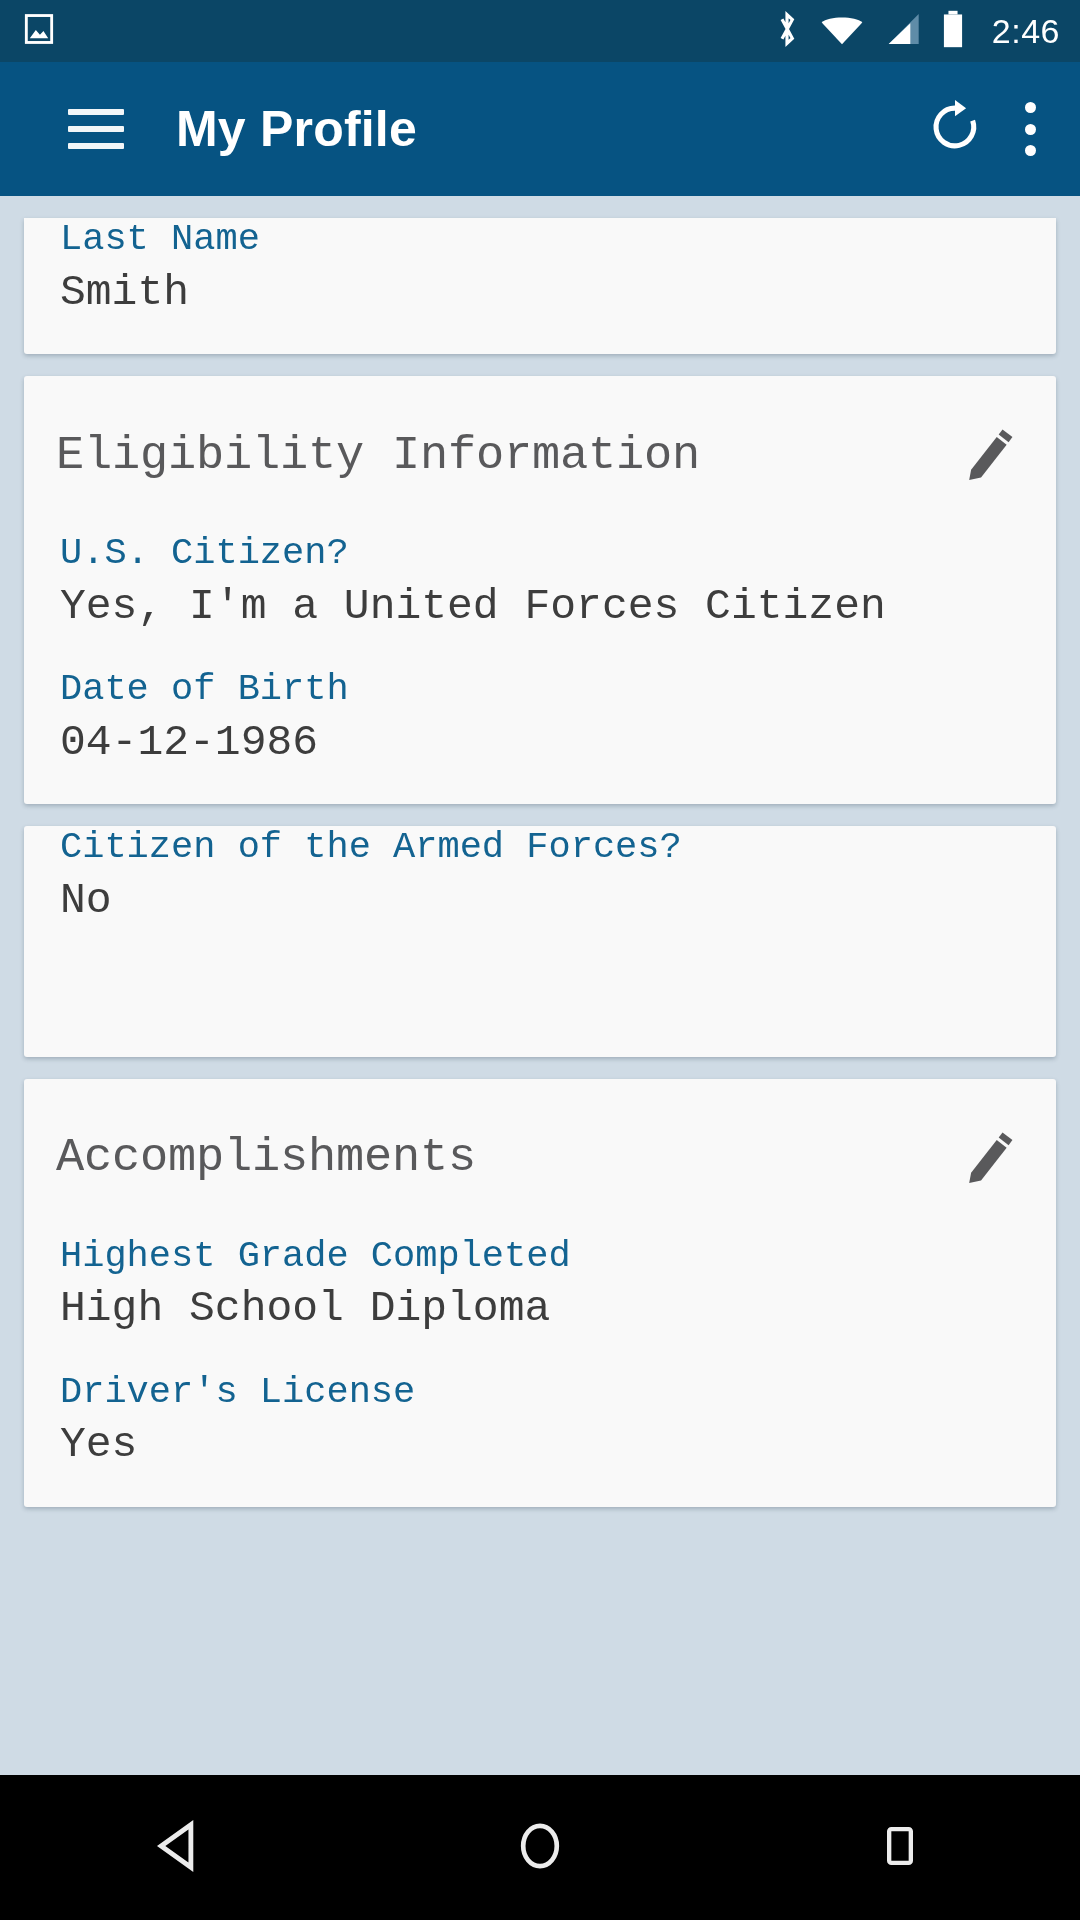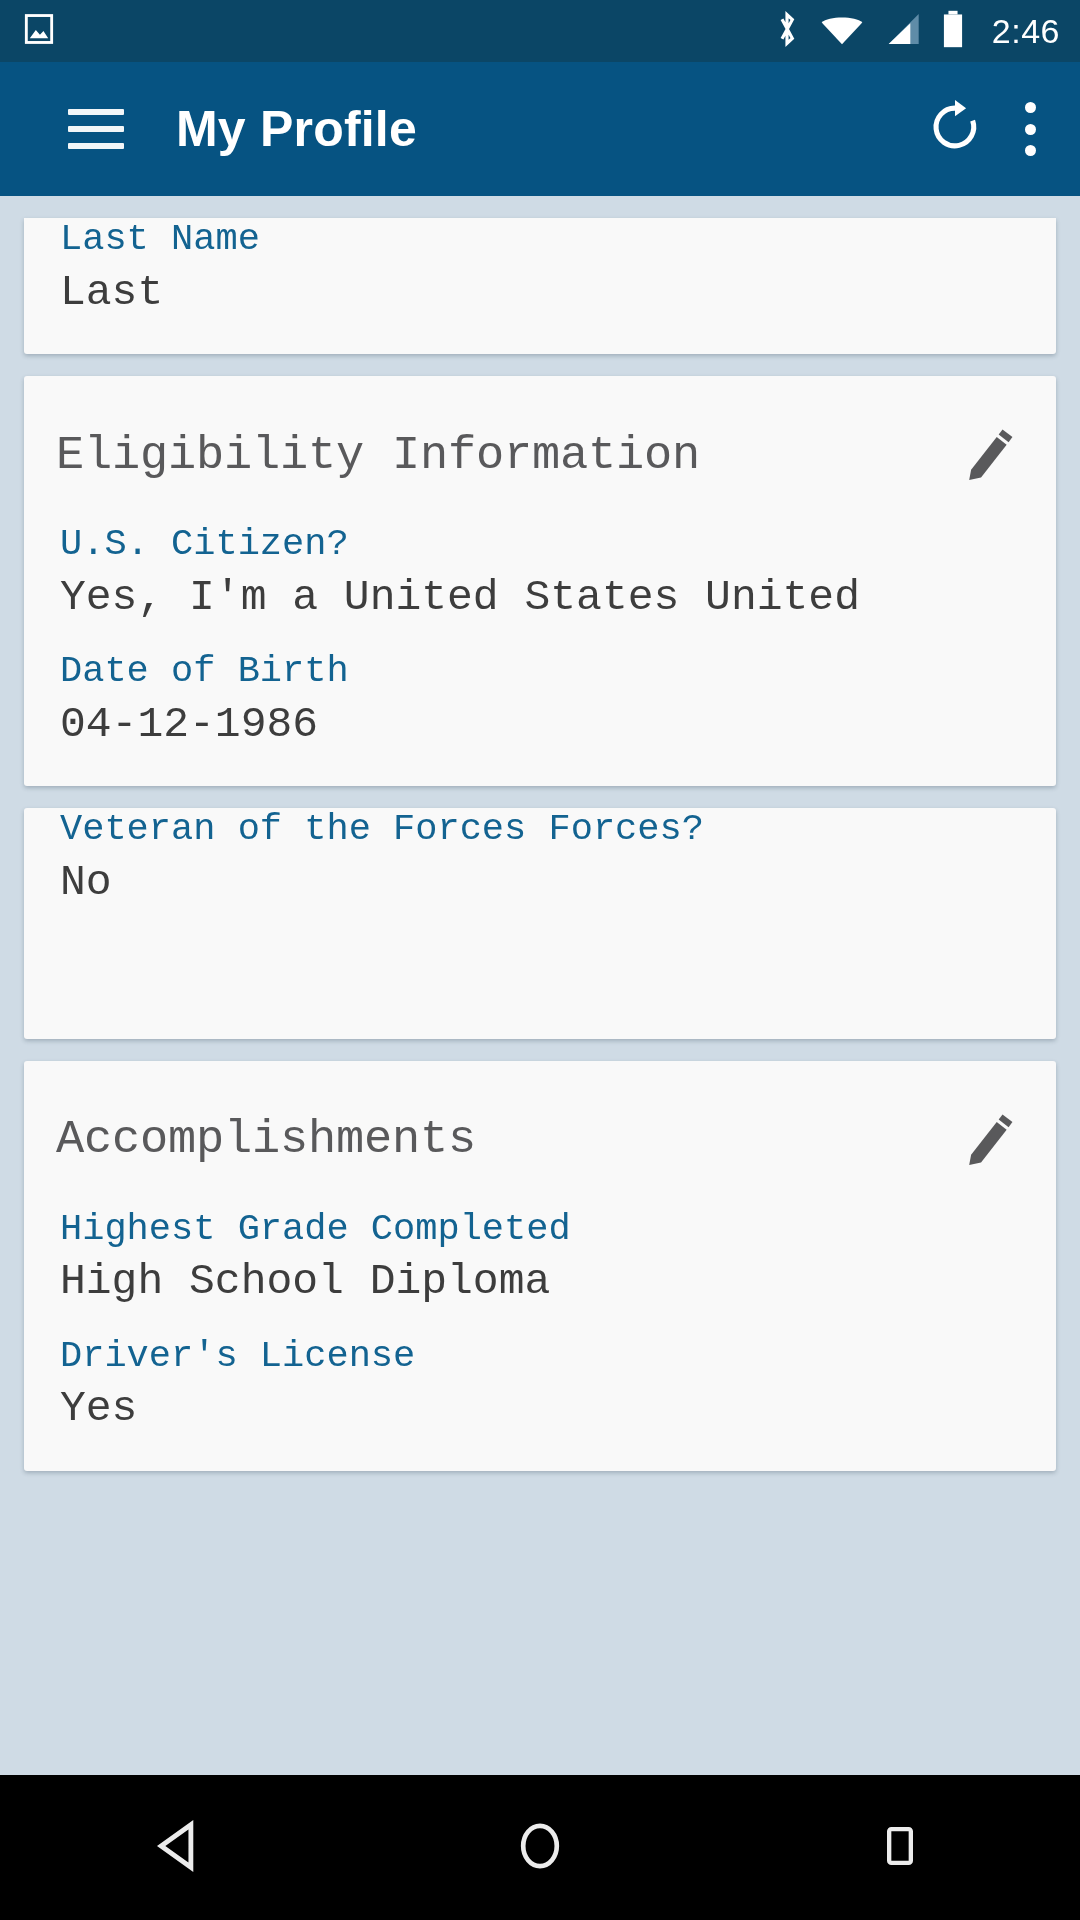--- a/index.html
+++ b/index.html
@@ -54,21 +54,21 @@
 
   .card-header {
     display:flex; align-items:center; justify-content:space-between;
     padding:48px 36px 10px 32px;
   }
   .card-title {
     font-size:47px; color:#59595b; font-weight:400; letter-spacing:-.2px;
   }
   .edit-btn { width:62px; height:62px; display:flex; align-items:center; justify-content:center; cursor:pointer; }
 
-  .field { padding:0 36px; margin-top:27px; }
+  .field { padding:0 36px; margin-top:36px; }
   .field:first-of-type { margin-top:20px; }
   .field-label {
     font-size:37px; color:#136391; line-height:1.15; font-weight:400;
   }
   .field-value {
     font-size:43px; color:#3d3d3d; line-height:1.2; font-weight:400; margin-top:6px;
   }
   .card-pad { height:26px; }
   .card-pad.tall { height:120px; }
 
@@ -140,49 +140,49 @@
           <i></i>
       </span>
     </div>
   </div>
 
   <div class="content">
 
     <div class="card first">
       <div class="field" style="margin-top:22px;">
         <div class="field-label">Last Name</div>
-        <div class="field-value">Last</div>
+        <div class="field-value">Smith</div>
       </div>
       <div class="card-pad"></div>
     </div>
 
     <div class="card">
       <div class="card-header">
         <div class="card-title">Eligibility Information</div>
         <div class="edit-btn">
           <svg width="58" height="58" viewBox="0 0 24 24">
             <path d="M4.6 18.1 L15.2 4.6 L19.3 7.8 L8.7 21.3 L3.8 22.3 Z" fill="#59595b"></path>
             <path d="M16.0 3.5 L17.6 1.4 L21.7 4.6 L20.1 6.7 Z" fill="#59595b"></path>
           </svg>
         </div>
       </div>
       <div class="field">
         <div class="field-label">U.S. Citizen?</div>
-        <div class="field-value">Yes, I'm a United States United</div>
+        <div class="field-value">Yes, I'm a United Forces Citizen</div>
       </div>
       <div class="field">
         <div class="field-label">Date of Birth</div>
         <div class="field-value">04-12-1986</div>
       </div>
       <div class="card-pad"></div>
     </div>
 
     <div class="card">
       <div class="field">
-        <div class="field-label">Veteran of the Forces Forces?</div>
+        <div class="field-label">Citizen of the Armed Forces?</div>
         <div class="field-value">No</div>
       </div>
       <div class="card-pad tall"></div>
     </div>
 
     <div class="card">
       <div class="card-header">
         <div class="card-title">Accomplishments</div>
         <div class="edit-btn">
           <svg width="58" height="58" viewBox="0 0 24 24">

